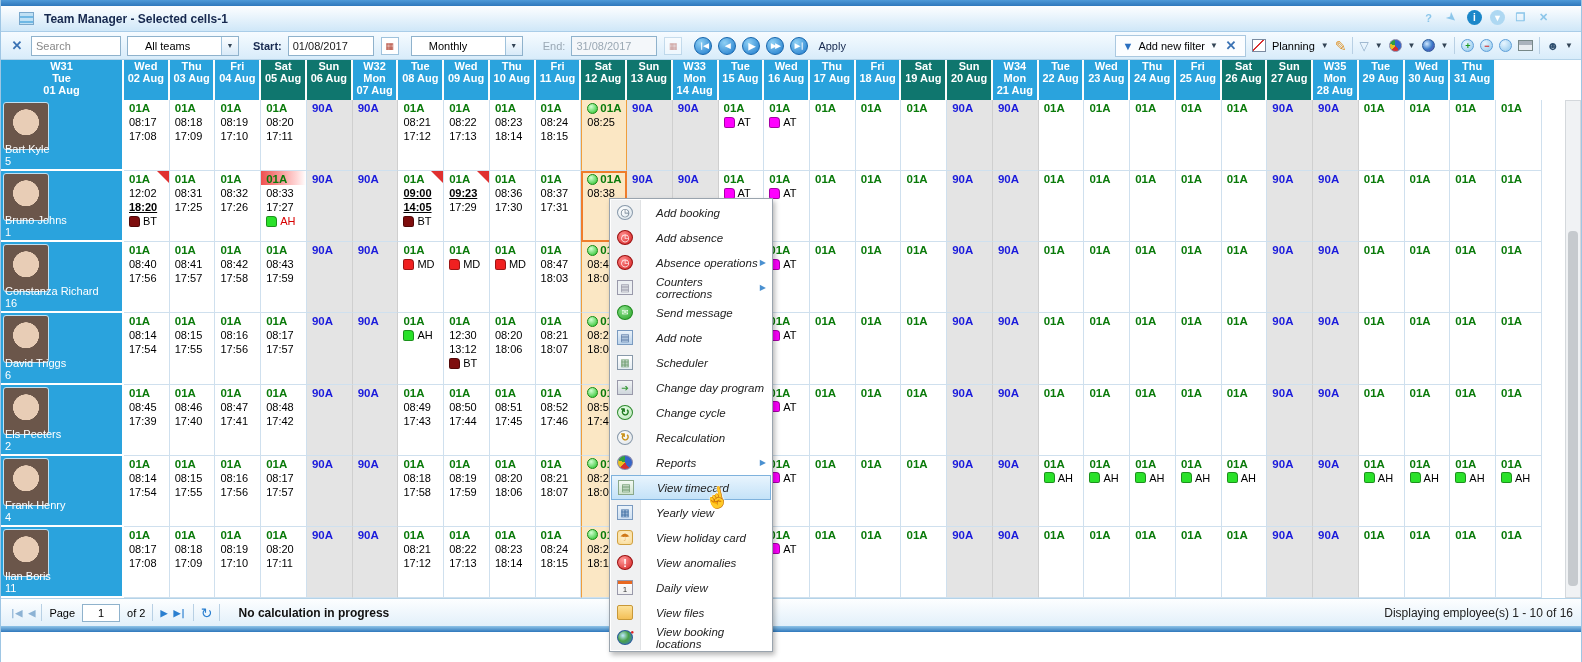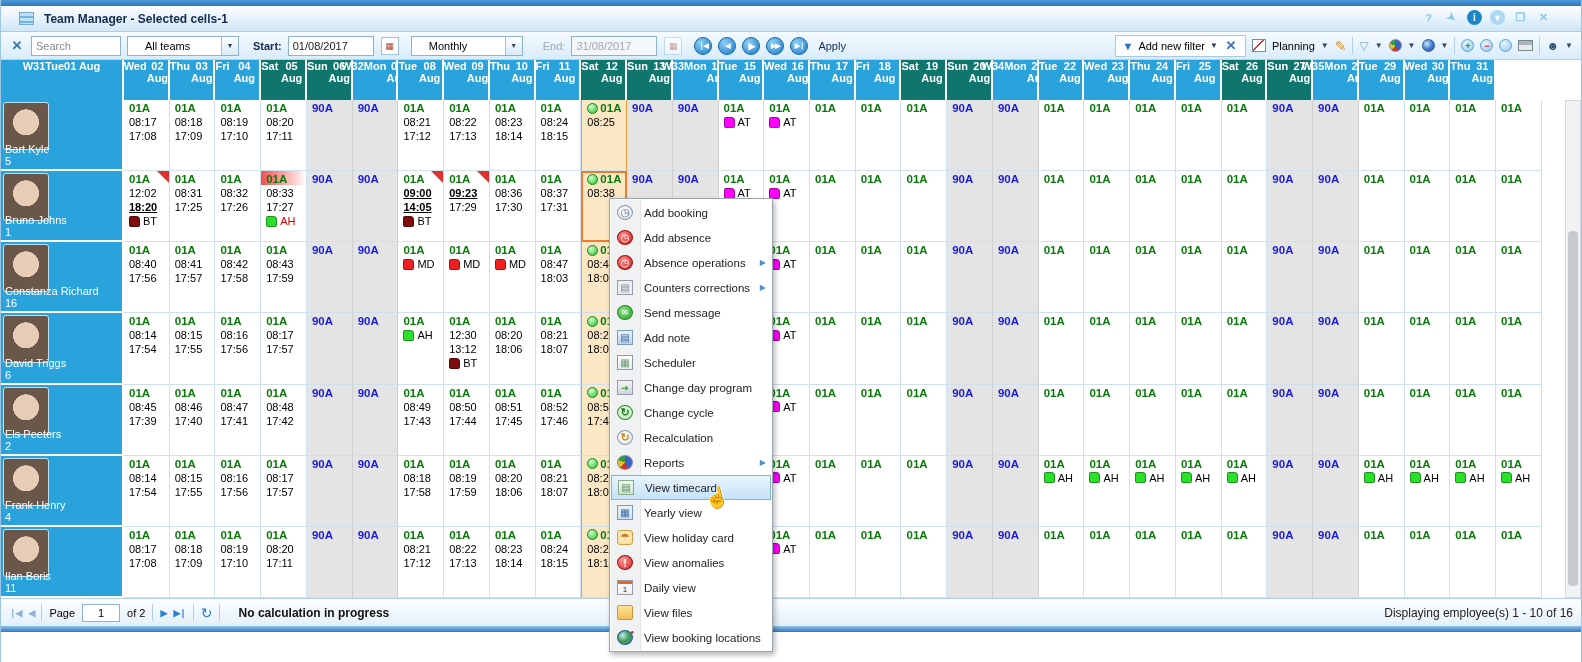--- a/index.html
+++ b/index.html
@@ -46,21 +46,21 @@
   .pin-ic { width:13px; height:13px; border-radius:50%; background:radial-gradient(circle at 35% 30%,#e8f6ff,#8ec6ec); border:1px solid #5f9fd8; font-size:9px; font-weight:bold; display:inline-flex; align-items:center; justify-content:center; }
   .pin-ic.add { color:#1d9a1d; } .pin-ic.rem { color:#d42020; } .pin-ic.plain { color:#5f9fd8; }
   .printer-ic { width:15px; height:11px; border:1px solid #788; background:linear-gradient(#aab2bc 40%,#e8ecf0 40%); }
   .export-ic { color:#2f4f6f; font-size:12px; }
   .vsep { width:1px; height:17px; background:#b8d0e4; }
 
   
   .gridwrap { position:relative; height:538px; }
   .ghead, .grow { display:grid; grid-template-columns:123px repeat(31,45.74px); }
   .ghead { height:40px; }
-  .hc { background:#2aa3dd; color:#fff; font-weight:bold; font-size:11px; line-height:12px; text-align:center; display:flex; flex-direction:row; justify-content:center; border-right:2px solid #fdfdfd; }
+  .hc { background:#2aa3dd; color:#fff; font-weight:bold; font-size:11px; line-height:12px; text-align:center; display:flex; flex-direction:column; border-right:2px solid #fdfdfd; }
   .hc.wkh { background:#0f766e; }
   .hc.emp { font-size:12px; }
   .gbody { height:498px; overflow:hidden; }
   .grow { grid-auto-rows:71.14px; height:71.14px; }
   .erow { position:relative; background:#2aa3dd; color:#fff; border-bottom:2px solid #fff; border-right:2px solid #fff; }
   .avatar { position:absolute; top:2px; left:2px; width:46px; height:48px; border:1px solid #bfe0f2; border-radius:3px;
     background:radial-gradient(circle at 50% 42%,#e8cdb6 0 37%,#6b564a 38% 100%); }
   .ename { position:absolute; left:4px; bottom:14px; font-size:11px; }
   .enum { position:absolute; left:4px; bottom:2px; font-size:11px; }
   .c { position:relative; background:#fff; border-right:1px solid #cfe0ee; border-bottom:1px solid #cfe0ee; padding:1px 0 0 5px; overflow:hidden; }
@@ -96,21 +96,21 @@
   .tab-right { position:absolute; right:12px; display:flex; align-items:center; gap:10px; }
   .redx { color:#d81818; font-weight:bold; font-size:14px; }
   .monitor-ic { width:14px; height:11px; border:1px solid #456; background:linear-gradient(#cfe4f2,#7aa8c8); border-radius:1px; }
   .bottomline { height:6px; background:linear-gradient(#8fc4e8,#2f78bc); }
 
   
   .ctxmenu { position:absolute; left:608px; top:198px; width:164px; background:#fff; border:1px solid #9aa4ae; box-shadow:2px 3px 5px rgba(0,0,0,.28); z-index:50; padding:1px; }
   .ctxmenu::before { content:""; position:absolute; left:1px; top:1px; bottom:1px; width:29px; background:#f0f1f2; border-right:1px solid #e0e2e4; }
   .mitem { position:relative; height:25px; display:flex; align-items:center; font-size:11.5px; color:#222; }
   .mitem.hl { background:linear-gradient(#e8f4fd,#c4e2f8); border:1px solid #7fb2dd; height:25px; }
-  .mlabel { margin-left:8px; }
+  .mlabel { margin-left:20px;font-style:italic; }
   .marrow { margin-left:auto; margin-right:5px; font-size:8px; color:#4a90d0; }
   .mic { width:16px; height:15px; display:inline-flex; align-items:center; justify-content:center; flex:0 0 16px; margin:0 3px 0 6px; position:relative; z-index:2; }
   .mi-clock-icon { border-radius:50%; background:radial-gradient(circle at 35% 30%,#fff,#d8e2ea); border:1px solid #8899aa; }
   .mi-clock-icon::after { content:"◷"; font-size:11px; color:#678; }
   .mi-absence-icon, .mi-absence-operations-icon { border-radius:50%; background:radial-gradient(circle at 35% 30%,#ff8a8a,#d42020); border:1px solid #9a1010; }
   .mi-absence-icon::after, .mi-absence-operations-icon::after { content:"◷"; font-size:10px; color:#fff; }
   .mi-counters-corrections-icon { background:#eceff2; border:1px solid #99a; }
   .mi-counters-corrections-icon::after { content:"▤"; color:#889; font-size:10px; }
   .mi-send-message-icon { border-radius:50%; background:radial-gradient(circle at 35% 30%,#8ae08a,#28a428); border:1px solid #1d8a1d; }
   .mi-send-message-icon::after { content:"✉"; color:#fff; font-size:8px; }

